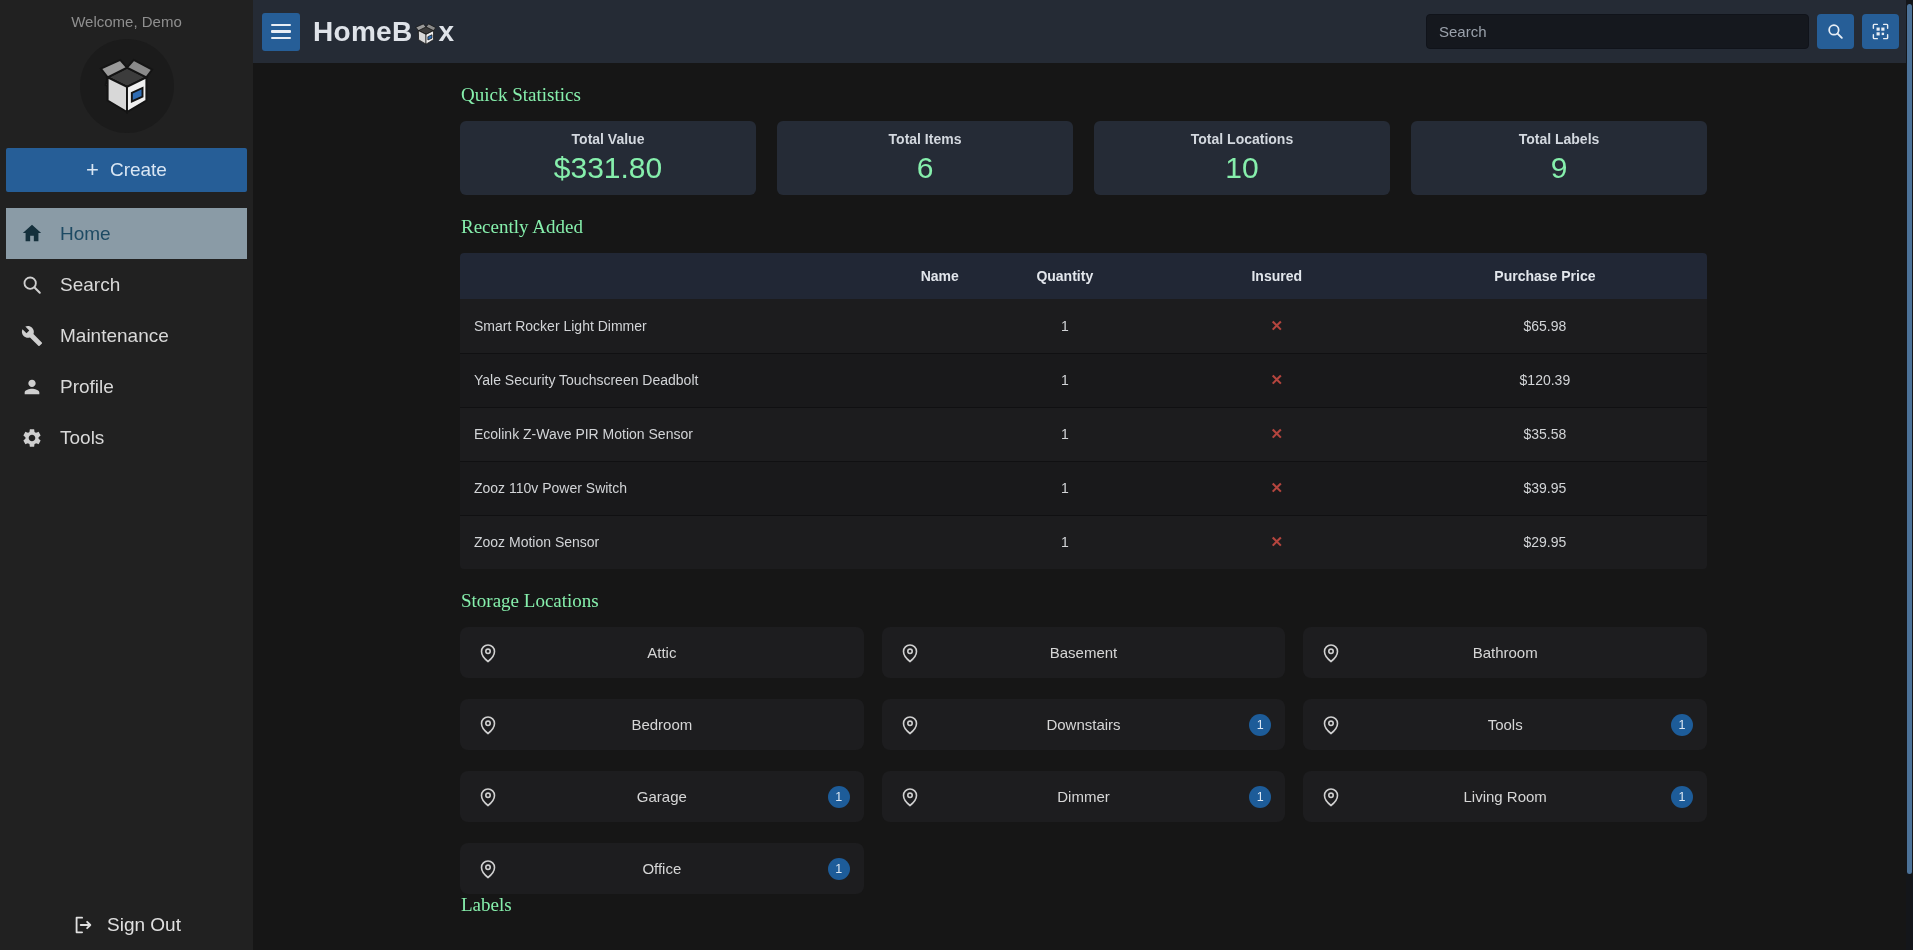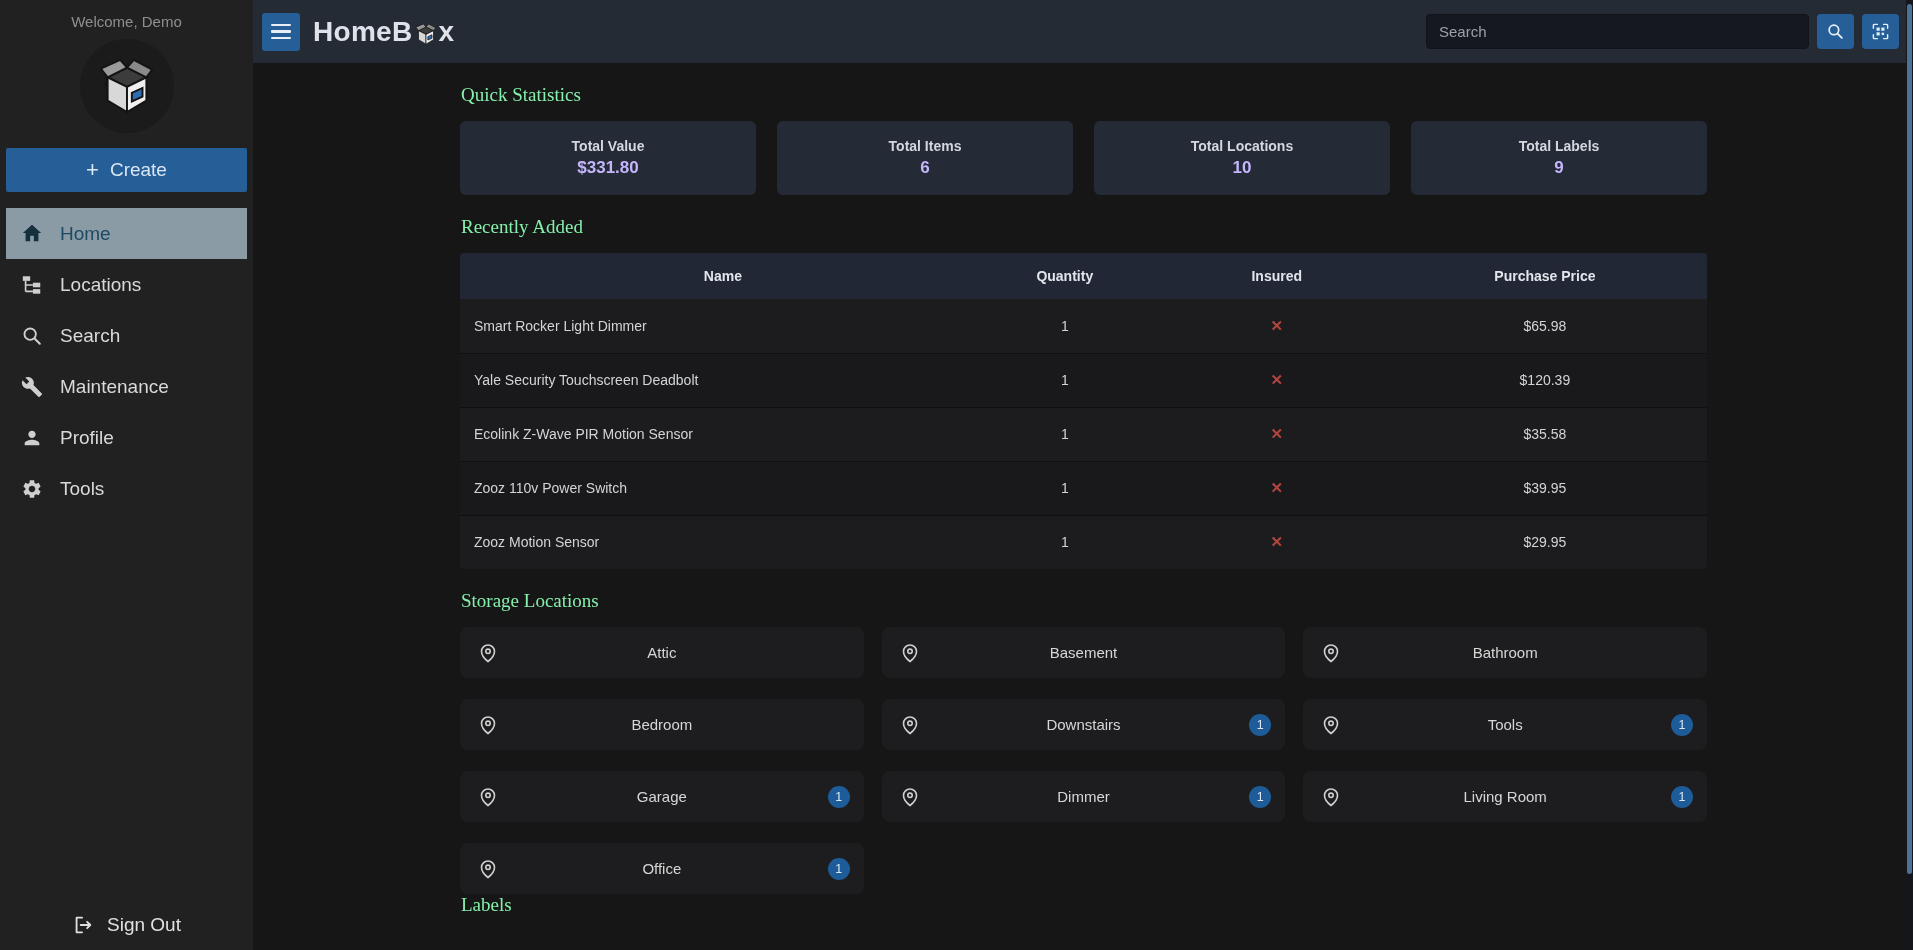--- a/index.html
+++ b/index.html
@@ -66,28 +66,28 @@
   .content { flex:1; overflow:hidden; }
   .content-inner { width:1247px; margin:21px 0 0 207px; }
   .section-heading { font-size:19px; font-weight:400; color:#86efac; margin:0 0 15px 1px;font-family:Liberation Serif, serif; }
   
   .stats-grid { display:grid; grid-template-columns:repeat(4,1fr); gap:21px; margin-bottom:21px; }
   .stat-card {
     height:74px; background:#252b36; border-radius:6px;
     display:flex; flex-direction:column; align-items:center; justify-content:center; gap:4px;
   }
   .stat-label { font-size:14px; font-weight:bold; color:#d3d8df; }
-  .stat-value { font-size:17px; font-weight:bold; color:#c4b5fd; }
+  .stat-value { font-size:30px; font-weight:normal; color:#86efac; }
   
   .recent-section { margin-top:21px; }
   .table-wrap { border-radius:4px; overflow:hidden; margin-bottom:21px; }
   table { width:100%; border-collapse:collapse; }
   thead tr { background:#212735; height:46px; }
   th { font-size:14px; font-weight:bold; color:#e2e6ec; text-align:center; }
-  th.col-name { text-align:center; padding-left:27px; width:40%; }
+  th.col-name { text-align:right; padding-left:27px; width:40%; }
   th.col-qty, th.col-ins { width:17%; }
   th.col-price { width:26%; }
   tbody tr { height:54px; cursor:pointer; }
   tbody tr:nth-child(odd) { background:#1c1c1e; }
   tbody tr:nth-child(even) { background:#19191b; }
   tbody tr + tr { border-top:1px solid #101012; }
   td { font-size:14px; color:#d2d4d7; text-align:center; }
   td.cell-name { text-align:left; padding-left:14px; }
   .x-mark { color:#b4453e; font-size:15px; font-weight:bold; }
   
@@ -149,29 +149,20 @@
 
     <nav class="nav">
       <div class="nav-item active">
         <svg class="ic" viewBox="0 0 24 24">
           <path d="M10 20v-6h4v6h5v-9h3L12 2 2 11h3v9z" fill="#15303c"></path>
         </svg>
         <span>Home</span>
       </div>
       <div class="nav-item">
         <svg class="ic" viewBox="0 0 24 24">
-          <rect x="2" y="2.5" width="8" height="5" fill="#cfcfcf"></rect>
-          <path d="M5 7.5 V19 M5 12 H13 M5 19 H13" stroke="#cfcfcf" stroke-width="1.8" fill="none"></path>
-          <rect x="13" y="9.5" width="8" height="5" fill="#cfcfcf"></rect>
-          <rect x="13" y="16.5" width="8" height="5" fill="#cfcfcf"></rect>
-        </svg>
-        <span>Locations</span>
-      </div>
-      <div class="nav-item">
-        <svg class="ic" viewBox="0 0 24 24">
           <circle cx="10" cy="10" r="6.2" fill="none" stroke="#cfcfcf" stroke-width="2"></circle>
           <path d="M14.8 14.8 L20.5 20.5" stroke="#cfcfcf" stroke-width="2.2" stroke-linecap="round"></path>
         </svg>
         <span>Search</span>
       </div>
       <div class="nav-item">
         <svg class="ic" viewBox="0 0 24 24">
           <path d="M22.7 19l-9.1-9.1c.9-2.3.4-5-1.5-6.9-2-2-5-2.4-7.4-1.3L9 6 6 9 1.6 4.7C.4 7.1.9 10.1 2.9 12.1c1.9 1.9 4.6 2.4 6.9 1.5l9.1 9.1c.4.4 1 .4 1.4 0l2.3-2.3c.5-.4.5-1.1.1-1.4z" fill="#cfcfcf"></path>
         </svg>
         <span>Maintenance</span>

